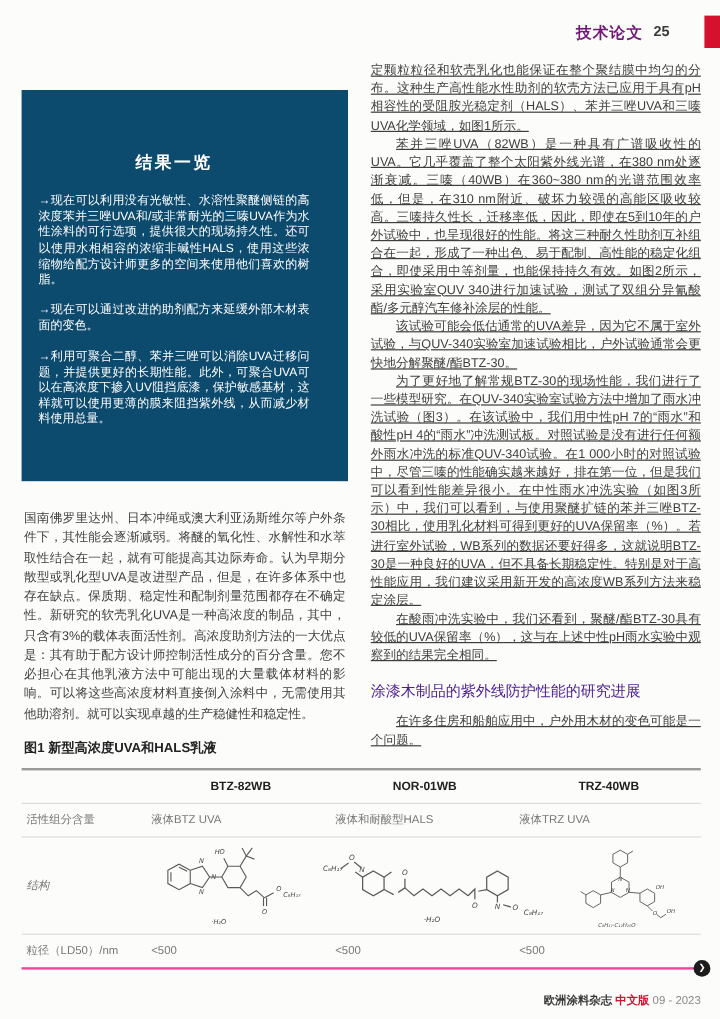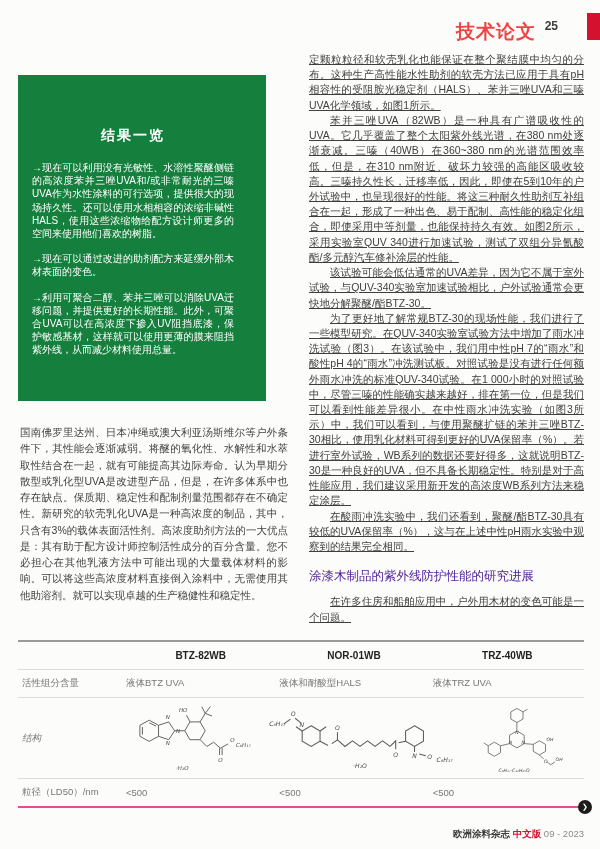--- a/index.html
+++ b/index.html
@@ -2,25 +2,25 @@
 <html><head>
 <meta charset="utf-8">
 <style>
   html,body{margin:0;padding:0;background:#e9e9e9;}
   .page{
     position:relative;width:600px;height:849px;background:#fcfcfb;
     font-family:"Liberation Sans","DejaVu Sans",sans-serif;
     overflow:hidden;margin:0 auto;
   }
   
-  .hdr-title{position:absolute;top:19px;right:64px;color:#ef4444;font-size:19px;font-weight:bold;letter-spacing:1px;}
+  .hdr-title{position:absolute;top:19px;right:64px;color:#701a75;font-size:13px;font-weight:bold;letter-spacing:1px;}
   .hdr-page{position:absolute;top:19px;right:42px;color:#3a3a3a;font-size:12px;font-weight:bold;}
   .hdr-tab{position:absolute;top:13px;right:0;width:13px;height:27px;background:#d41230;}
   
-  .redbox{position:absolute;left:18px;top:75px;width:248px;height:326px;background:#15803d;color:#fff;box-sizing:border-box;padding:52px 32px 0 14px;}
+  .redbox{position:absolute;left:18px;top:75px;width:272px;height:326px;background:#0c4a6e;color:#fff;box-sizing:border-box;padding:52px 32px 0 14px;}
   .redbox h2{margin:0 0 16px 0;font-size:14px;font-weight:bold;text-align:center;letter-spacing:2px;}
   .redbox p{margin:0 0 12px 0;font-size:10px;line-height:1.32;text-align:justify;}
   
   .leftcol{position:absolute;left:20px;top:424px;width:268px;font-size:10.5px;line-height:1.55;color:#3f3f3f;text-align:justify;}
   
   .rightcol{position:absolute;left:309px;top:52px;width:275px;font-size:10.5px;line-height:1.45;color:#3f3f3f;text-align:justify;}
   .rightcol p{margin:0;text-indent:2em;text-decoration:underline;}
   .rightcol p.cont{text-indent:0;}
   .rightcol h3{margin:14px 0 10px 0;font-size:12.5px;font-weight:normal;color:#4c1d95;line-height:1.3;}
   
@@ -62,20 +62,21 @@
   <div class="rightcol">
     <p class="cont">定颗粒粒径和软壳乳化也能保证在整个聚结膜中均匀的分布。这种生产高性能水性助剂的软壳方法已应用于具有pH相容性的受阻胺光稳定剂（HALS）、苯并三唑UVA和三嗪UVA化学领域，如图1所示。</p>
     <p>苯并三唑UVA（82WB）是一种具有广谱吸收性的UVA。它几乎覆盖了整个太阳紫外线光谱，在380 nm处逐渐衰减。三嗪（40WB）在360~380 nm的光谱范围效率低，但是，在310 nm附近、破坏力较强的高能区吸收较高。三嗪持久性长，迁移率低，因此，即使在5到10年的户外试验中，也呈现很好的性能。将这三种耐久性助剂互补组合在一起，形成了一种出色、易于配制、高性能的稳定化组合，即使采用中等剂量，也能保持持久有效。如图2所示，采用实验室QUV 340进行加速试验，测试了双组分异氰酸酯/多元醇汽车修补涂层的性能。</p>
     <p>该试验可能会低估通常的UVA差异，因为它不属于室外试验，与QUV-340实验室加速试验相比，户外试验通常会更快地分解聚醚/酯BTZ-30。</p>
     <p>为了更好地了解常规BTZ-30的现场性能，我们进行了一些模型研究。在QUV-340实验室试验方法中增加了雨水冲洗试验（图3）。在该试验中，我们用中性pH 7的“雨水”和酸性pH 4的“雨水”冲洗测试板。对照试验是没有进行任何额外雨水冲洗的标准QUV-340试验。在1 000小时的对照试验中，尽管三嗪的性能确实越来越好，排在第一位，但是我们可以看到性能差异很小。在中性雨水冲洗实验（如图3所示）中，我们可以看到，与使用聚醚扩链的苯并三唑BTZ-30相比，使用乳化材料可得到更好的UVA保留率（%）。若进行室外试验，WB系列的数据还要好得多，这就说明BTZ-30是一种良好的UVA，但不具备长期稳定性。特别是对于高性能应用，我们建议采用新开发的高浓度WB系列方法来稳定涂层。</p>
     <p>在酸雨冲洗实验中，我们还看到，聚醚/酯BTZ-30具有较低的UVA保留率（%），这与在上述中性pH雨水实验中观察到的结果完全相同。</p>
     <h3>涂漆木制品的紫外线防护性能的研究进展</h3>
     <p>在许多住房和船舶应用中，户外用木材的变色可能是一个问题。</p>
   </div>
 
+  <div class="fig-caption">图1 新型高浓度UVA和HALS乳液</div>
 
   <div class="figtable">
     <div class="trow sep">
       <div class="th"></div>
       <div class="th">BTZ-82WB</div>
       <div class="th">NOR-01WB</div>
       <div class="th">TRZ-40WB</div>
     </div>
     <div class="trow sep">
       <div class="tl">活性组分含量</div>

